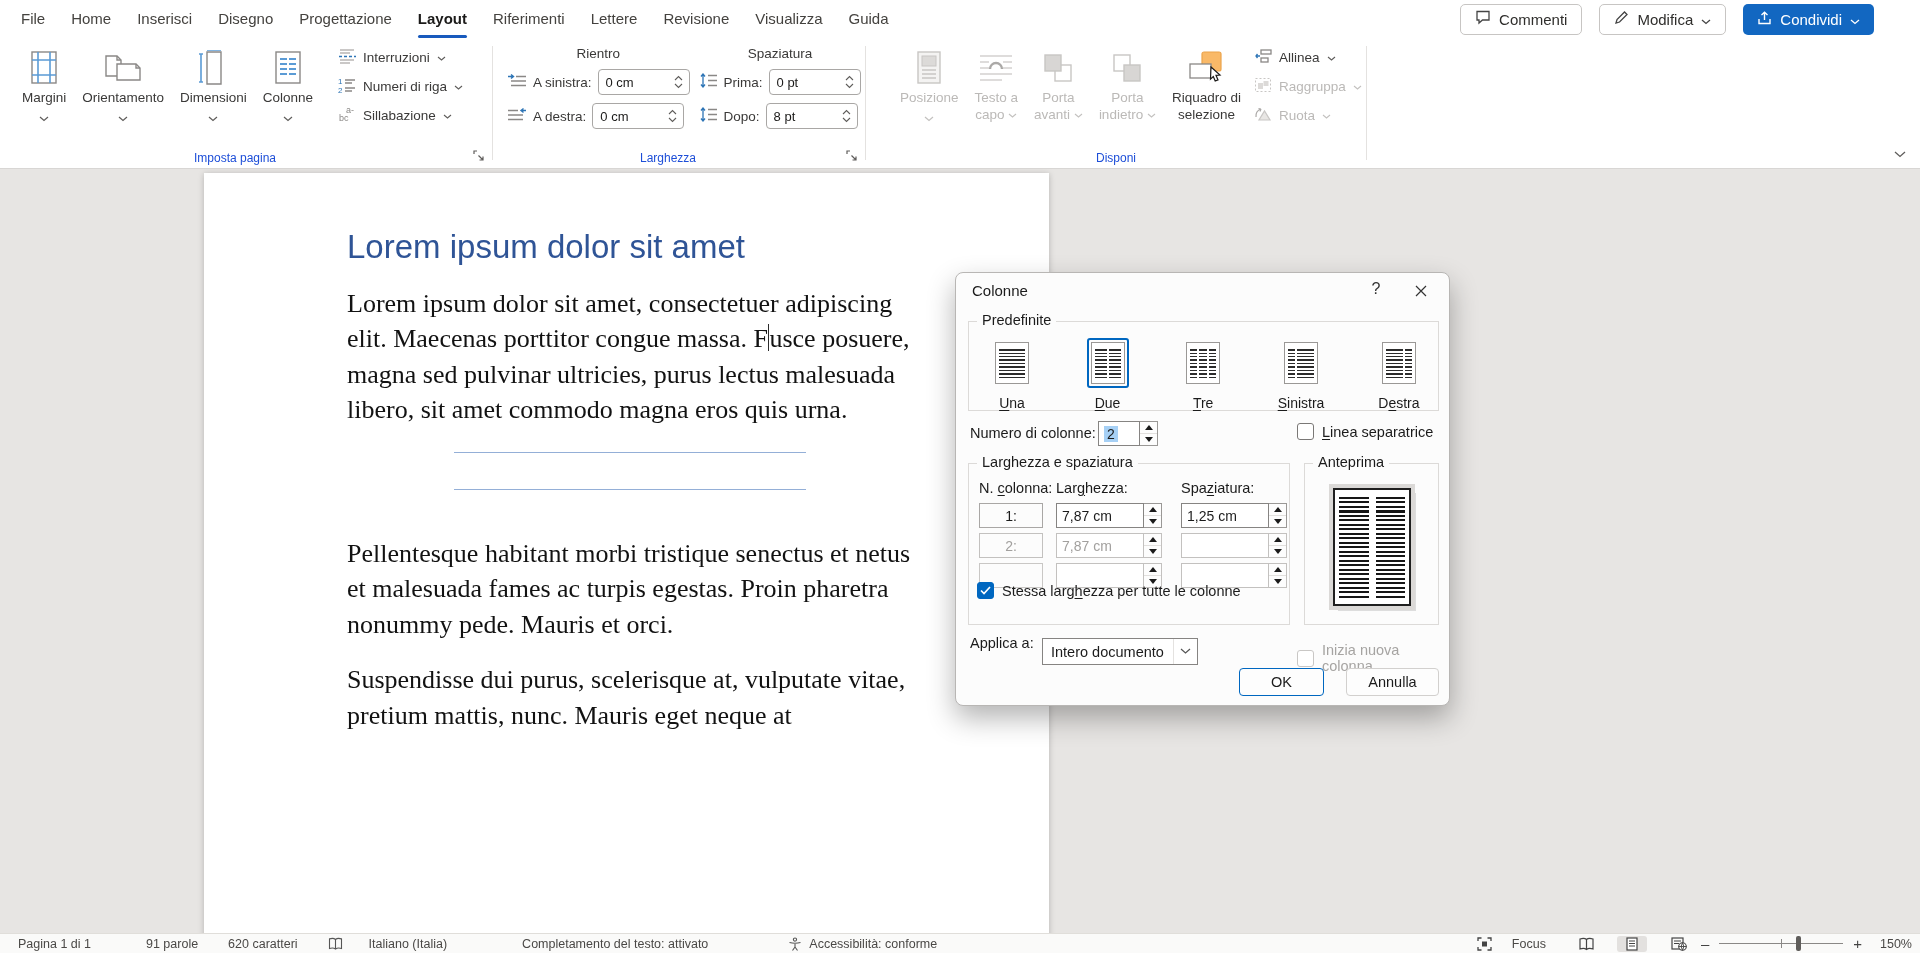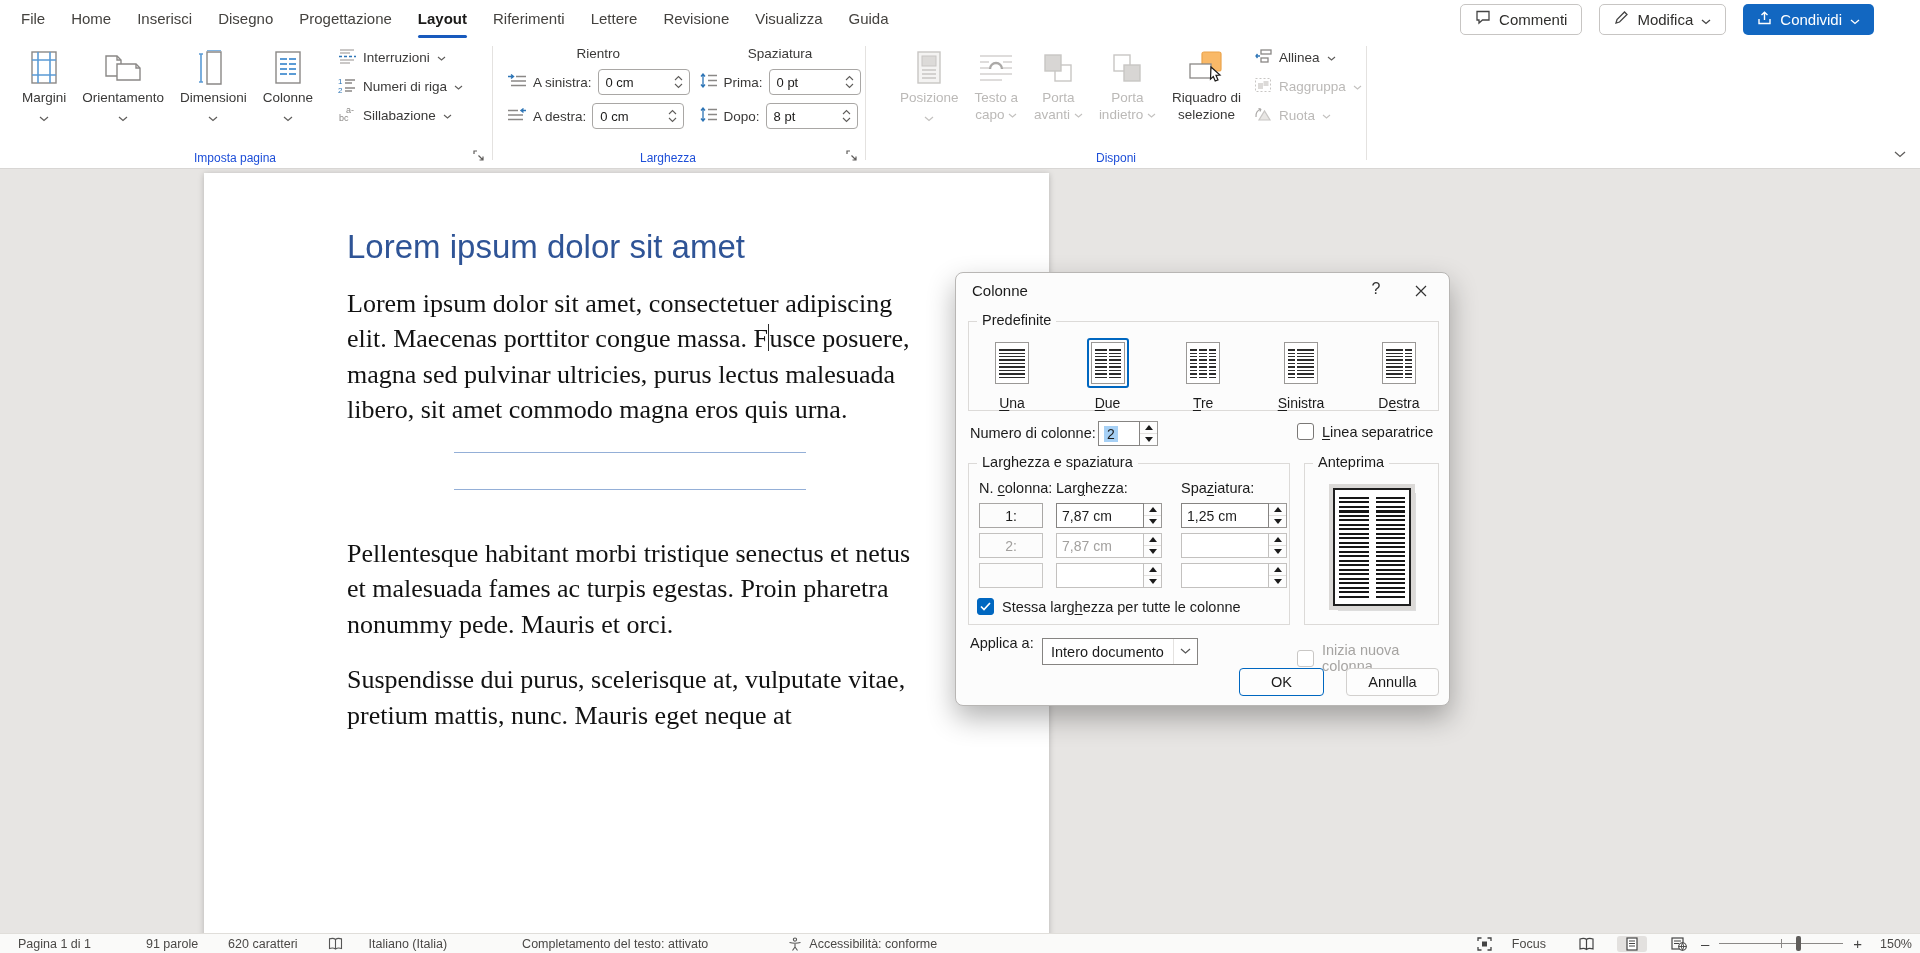--- a/index.html
+++ b/index.html
@@ -640,21 +640,21 @@
               <span class="darrows" style="border-color:#c3c1bf;">
                 <div style="border-bottom:1px solid #e2e0de;">
                   <span class="tri-up"></span>
                 </div>
                 <div>
                   <span class="tri-dn"></span>
                 </div>
               </span>
             </div>
         </div>
-        <div class="dcheck" style="left:8px; bottom:9px;">
+        <div class="dcheck" style="left:8px; bottom:25px;">
           <span class="cbox checked">
               <svg width="11" height="9">
                 <path d="M1 4.5l3 3L10 1" stroke="#fff" stroke-width="1.7" fill="none"></path>
               </svg>
             </span>
           <span><span>Stessa larg</span><u>h</u><span>ezza per tutte le colonne</span></span>
         </div>
       </div>
 
       <div class="groupbox" style="left:348px; top:190px; width:135px; height:162px;">

